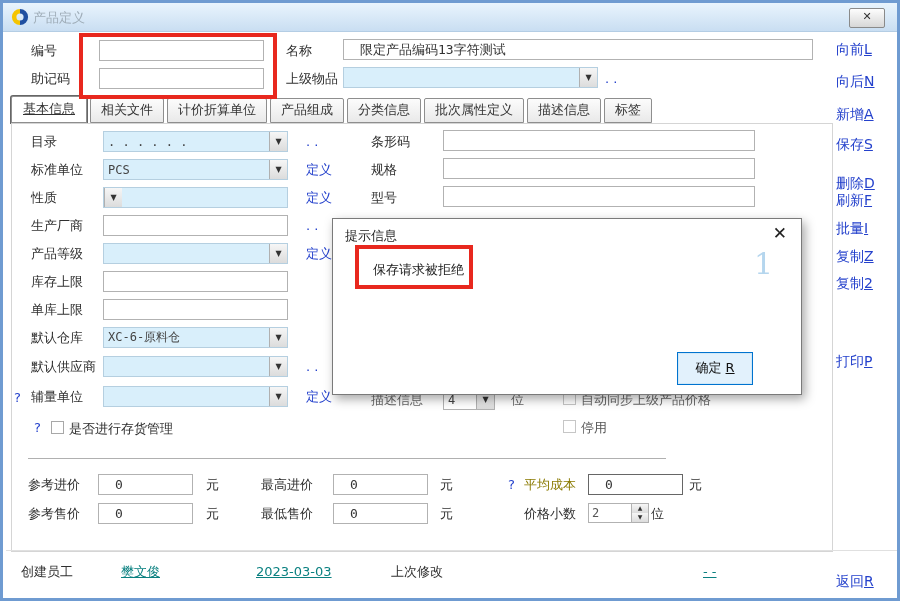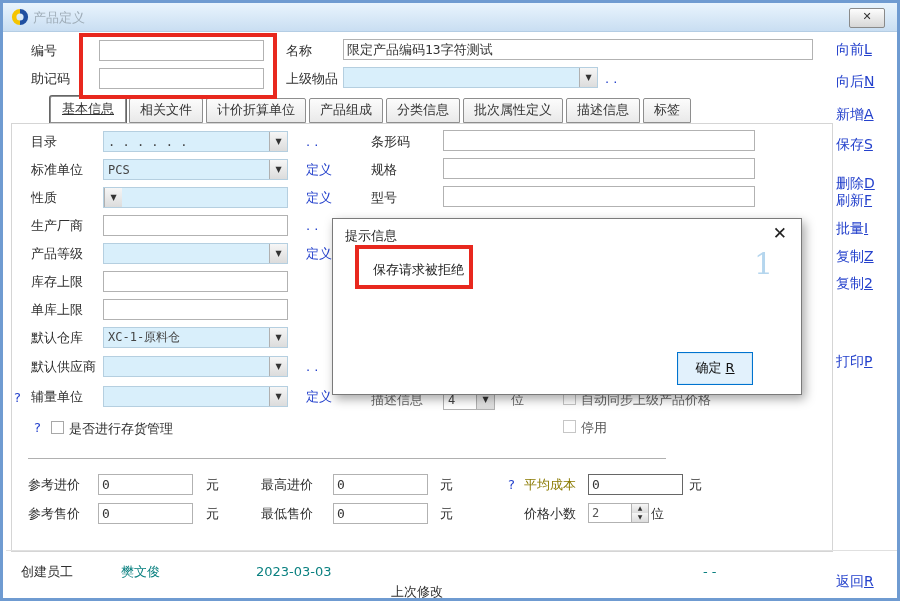--- a/index.html
+++ b/index.html
@@ -8,42 +8,42 @@
     font-family:"DejaVu Sans","Liberation Sans",sans-serif;font-size:13px;color:#333;overflow:hidden;}
   .titlebar{position:absolute;left:0;top:0;width:100%;height:28px;
     background:linear-gradient(#e9f4fd,#c9def2);border-bottom:1px solid #b4cde4;}
   .title-text{position:absolute;left:30px;top:6px;color:#9fadb8;font-size:13px;}
   .app-icon{position:absolute;left:8px;top:5px;width:18px;height:18px;}
   .close-btn{position:absolute;right:12px;top:5px;width:34px;height:18px;
     background:linear-gradient(#fdfdfd,#d7d7d7);border:1px solid #8a8a8a;border-radius:2px;
     text-align:center;line-height:16px;font-size:11px;color:#333;cursor:pointer;}
   .lbl{position:absolute;height:21px;line-height:21px;white-space:nowrap;color:#2f2f2f;}
   .txt{position:absolute;height:21px;border:1px solid #b2b2b2;background:#fff;box-sizing:border-box;
-    font-family:"DejaVu Sans Mono","Liberation Mono",monospace;font-size:13px;color:#333;padding:0 3px;}
+    font-family:"DejaVu Sans Mono","Liberation Mono",monospace;font-size:13px;color:#333;padding:0 16px;}
   .combo{position:absolute;height:21px;border:1px solid #b5cfe0;background:#d9effb;box-sizing:border-box;
     display:flex;align-items:center;}
   .combo-val{flex:1;padding:0 4px;font-family:"DejaVu Sans Mono","Liberation Mono",monospace;
     font-size:12px;color:#444;white-space:nowrap;overflow:hidden;}
   .combo-btn{width:17px;height:100%;background:linear-gradient(#f6f6f6,#dcdcdc);
     border-left:1px solid #b0b0b0;display:flex;align-items:center;justify-content:center;
     font-size:8px;color:#333;cursor:pointer;}
   .link{position:absolute;color:#2441cc;height:21px;line-height:21px;cursor:pointer;white-space:nowrap;}
   .navlink{position:absolute;left:833px;color:#2441cc;font-size:14px;cursor:pointer;white-space:nowrap;}
   .navlink .key{text-decoration:underline;}
-  .tabs{position:absolute;left:8px;top:95px;display:flex;align-items:flex-end;height:25px;margin-left:39px;}
+  .tabs{position:absolute;left:8px;top:95px;display:flex;align-items:flex-end;height:25px;}
   .tab{padding:2px 10px 3px 10px;border:1px solid #8e8e8e;border-radius:2px 2px 0 0;margin-right:3px;
     background:linear-gradient(#fcfcfc,#e9e9e9);white-space:nowrap;cursor:pointer;font-size:13px;}
   .tab.active{background:#fff;box-shadow:0 0 0 1px #666;text-decoration:underline;padding:3px 11px 4px 11px;}
   .panel{position:absolute;left:8px;top:120px;width:820px;height:427px;border:1px solid #d5d5d5;background:#fff;}
   .checkbox{position:absolute;width:13px;height:13px;border:1px solid #a8a8a8;background:#fff;box-sizing:border-box;cursor:pointer;}
   .checkbox.light{border-color:#c6c6c6;}
   .help{position:absolute;color:#2441cc;font-size:13px;}
   .divider{position:absolute;left:25px;top:455px;width:638px;border-top:1px solid #b0b0b0;}
   .footerline{position:absolute;left:3px;top:547px;width:894px;border-top:1px solid #e0e0e0;}
-  .teal{color:#0a8080;}
+  .teal{color:#0a8080;text-decoration:underline;}
   .olive{color:#8a7a00;}
   .spin{position:absolute;height:20px;box-sizing:border-box;display:flex;}
   .spin .val{border:1px solid #b2b2b2;background:#fff;width:36px;padding:0 3px;
     font-family:"DejaVu Sans Mono","Liberation Mono",monospace;font-size:12px;line-height:18px;color:#555;}
   .spin .btns{width:16px;display:flex;flex-direction:column;border:1px solid #b0b0b0;border-left:none;}
   .spin .btns div{flex:1;background:linear-gradient(#f6f6f6,#dcdcdc);font-size:6px;line-height:8px;
     text-align:center;color:#333;cursor:pointer;}
   .redbox{position:absolute;border:4px solid #e8281e;z-index:15;pointer-events:none;}
   .dialog{position:absolute;left:329px;top:215px;width:468px;height:175px;background:#fff;
     border:1px solid #7a7a7a;box-shadow:3px 4px 10px rgba(0,0,0,.35);z-index:10;}
@@ -143,21 +143,21 @@
   <div class="link" style="left:303px;top:240px">定义</div>
 
   <div class="lbl" style="left:28px;top:268px">库存上限</div>
   <input class="txt" style="left: 100px; top: 268px; width: 185px;">
 
   <div class="lbl" style="left:28px;top:296px">单库上限</div>
   <input class="txt" style="left: 100px; top: 296px; width: 185px;">
 
   <div class="lbl" style="left:28px;top:324px">默认仓库</div>
   <div class="combo" style="left:100px;top:324px;width:185px">
-    <span class="combo-val">XC-1-原料仓</span>
+    <span class="combo-val">XC-6-原料仓</span>
     <span class="combo-btn">▼</span>
   </div>
 
   <div class="lbl" style="left:28px;top:353px">默认供应商</div>
   <div class="combo" style="left:100px;top:353px;width:185px">
     <span class="combo-val"></span>
     <span class="combo-btn">▼</span>
   </div>
   <div class="link" style="left:303px;top:353px">. .</div>
 
@@ -224,21 +224,21 @@
       <div>▲</div>
       <div>▼</div>
     </span>
   </div>
   <div class="lbl" style="left:648px;top:500px">位</div>
 
   <div class="footerline"></div>
   <div class="lbl" style="left:18px;top:558px">创建员工</div>
   <div class="lbl teal" style="left:118px;top:558px">樊文俊</div>
   <div class="lbl teal" style="left:253px;top:558px">2023-03-03</div>
-  <div class="lbl" style="left:388px;top:578px">上次修改</div>
+  <div class="lbl" style="left:388px;top:558px">上次修改</div>
   <div class="lbl teal" style="left:700px;top:558px">-  -</div>
 
   <div class="dialog">
     <div class="dialog-title">提示信息</div>
     <div class="dialog-close">✕</div>
     <div class="dialog-msg">保存请求被拒绝</div>
     <div class="redbox" style="left:22px;top:26px;width:110px;height:36px"></div>
     <div class="ok-btn"><span>确定 </span><span class="key">R</span></div>
   </div>
 

